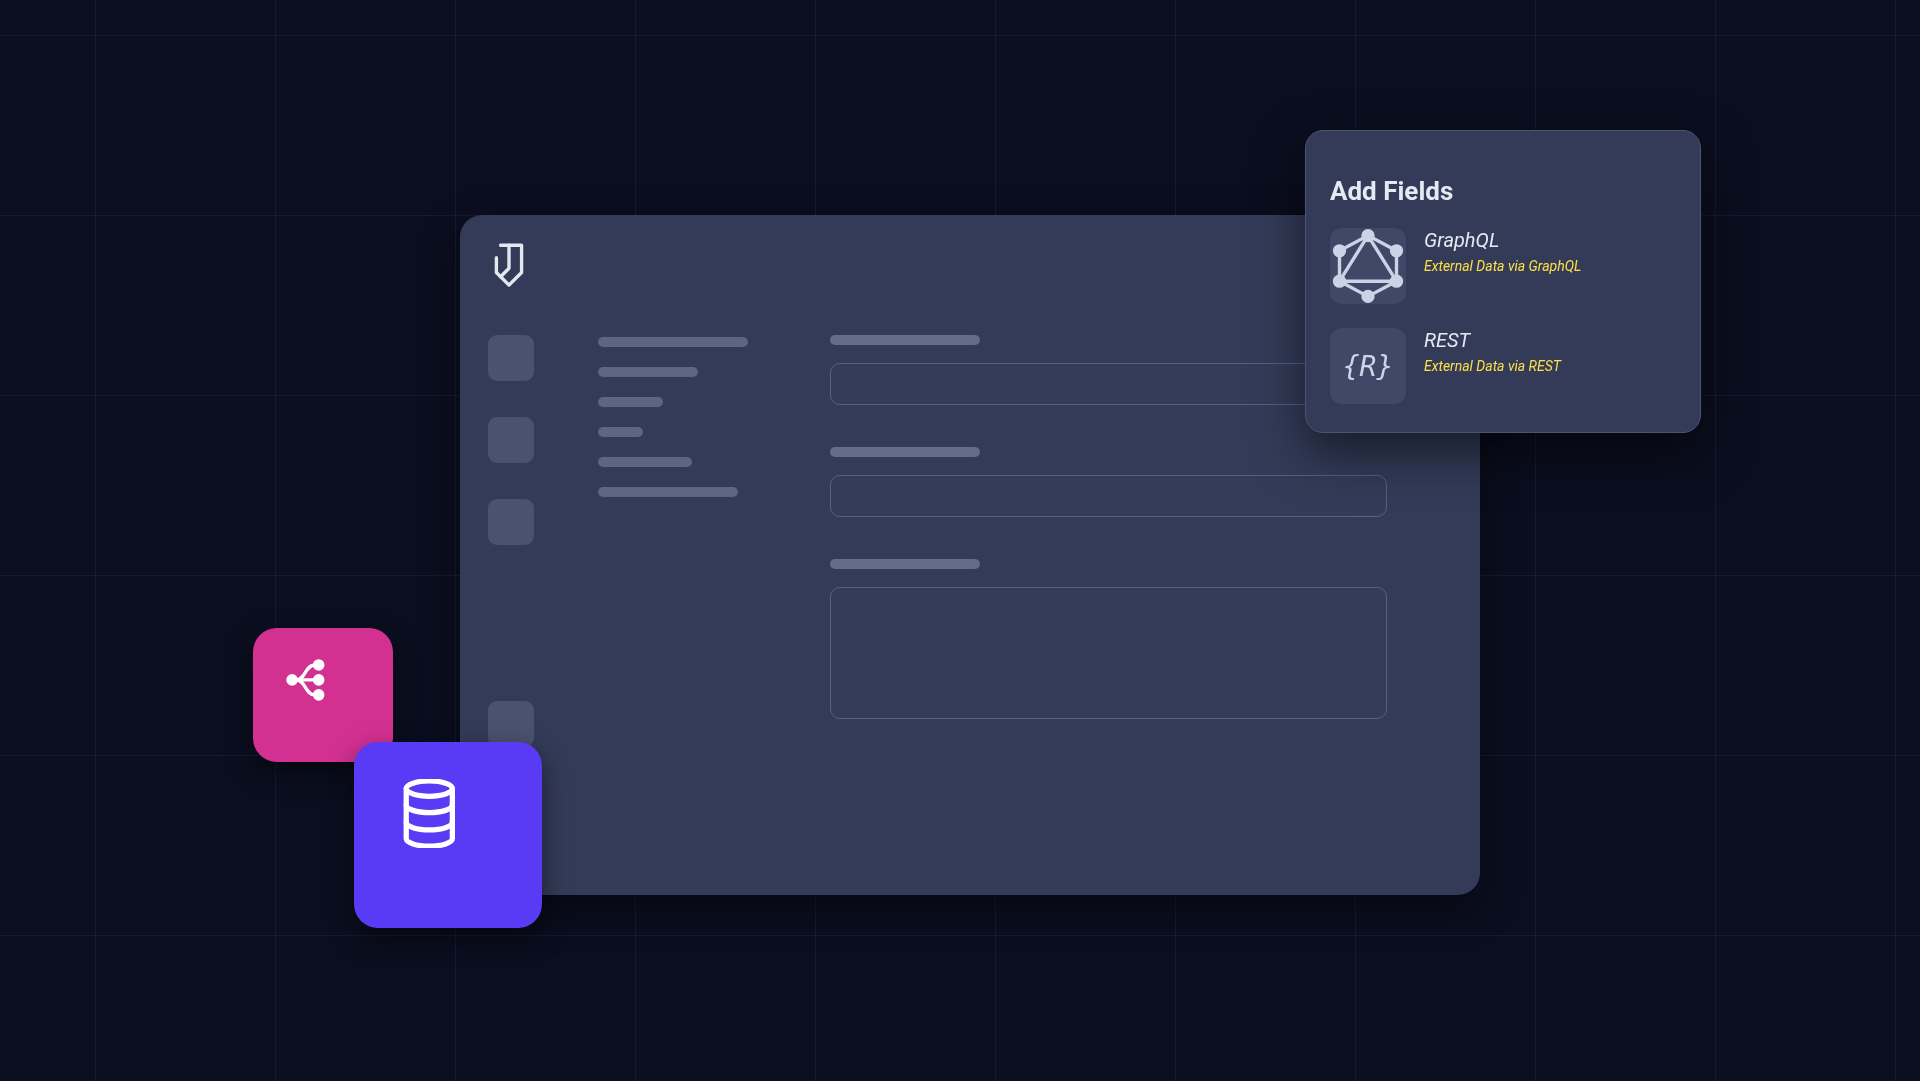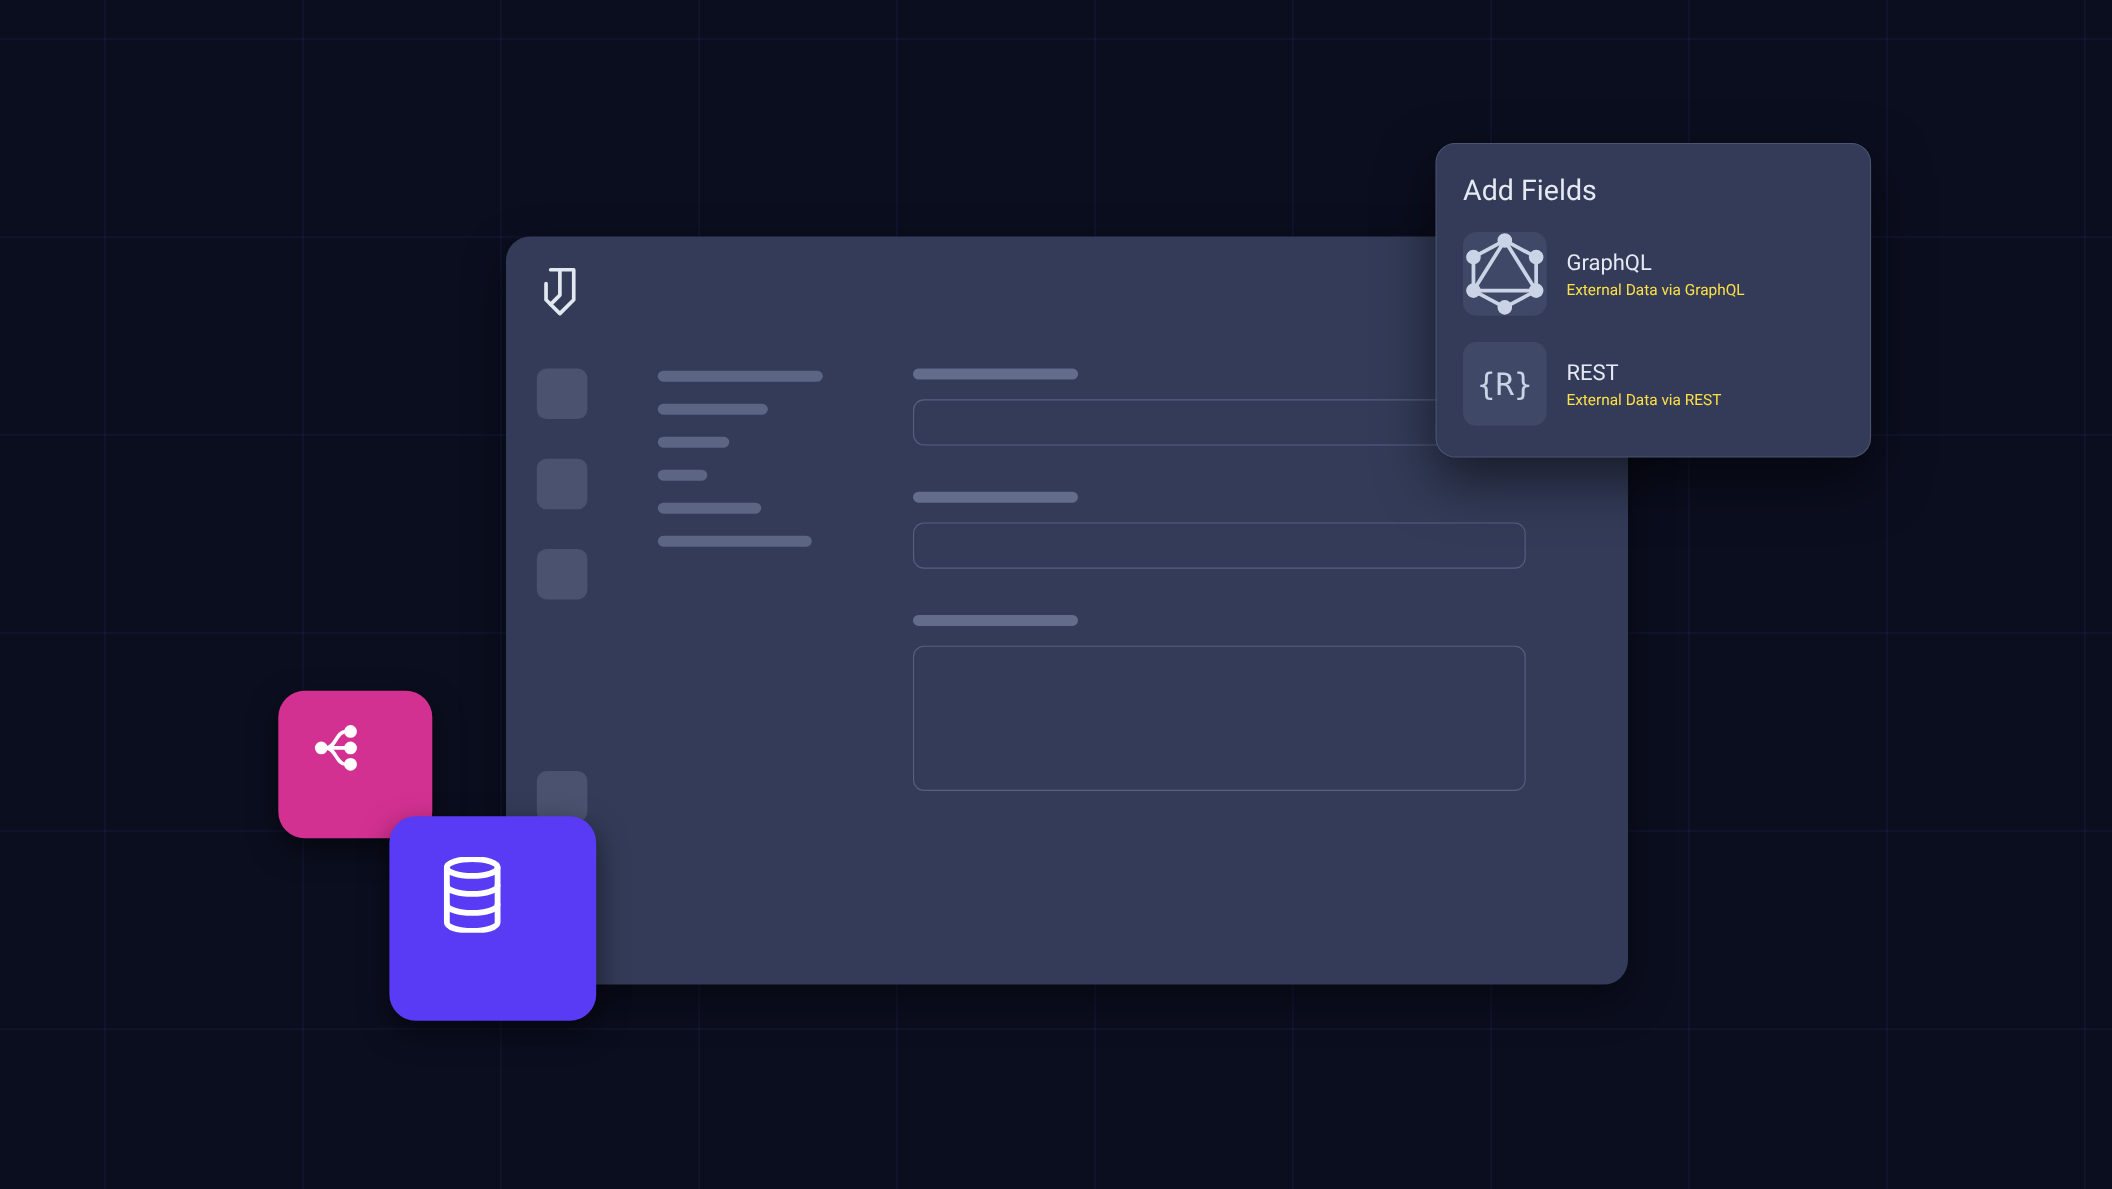--- a/index.html
+++ b/index.html
@@ -130,30 +130,31 @@
     top: 130px;
     width: 346px;
     background: #333b58;
     border: 1px solid #4b5473;
     border-radius: 18px;
     padding: 28px 24px 24px 24px;
     box-shadow: 0 20px 50px rgba(0,0,0,0.55);
   }
   .popover-title {
     font-size: 26px;
-    font-weight: 400;
+    font-weight: 700;
     color: #e5e9f2;
-    margin: 0 0 22px 0;
+    margin: 17px 0 22px 0;
   }
   .option {
     display: flex;
-    align-items: center;
+    align-items: flex-start;
     gap: 18px;
     padding: 0 0 24px 0;
     cursor: pointer;
+    font-style: italic;
   }
   .option:last-child { padding-bottom: 4px; }
   .option .iconwrap {
     width: 76px; height: 76px;
     border-radius: 12px;
     background: #3f4867;
     display: flex;
     align-items: center;
     justify-content: center;
     color: #cbd3e6;

